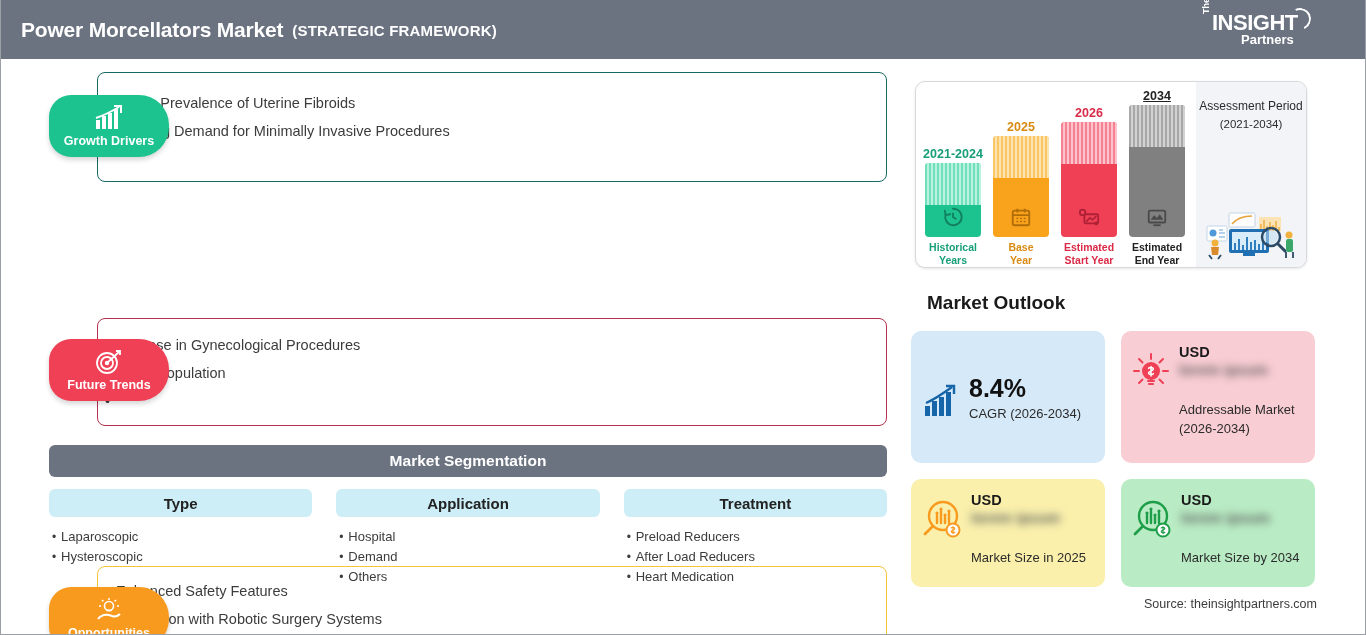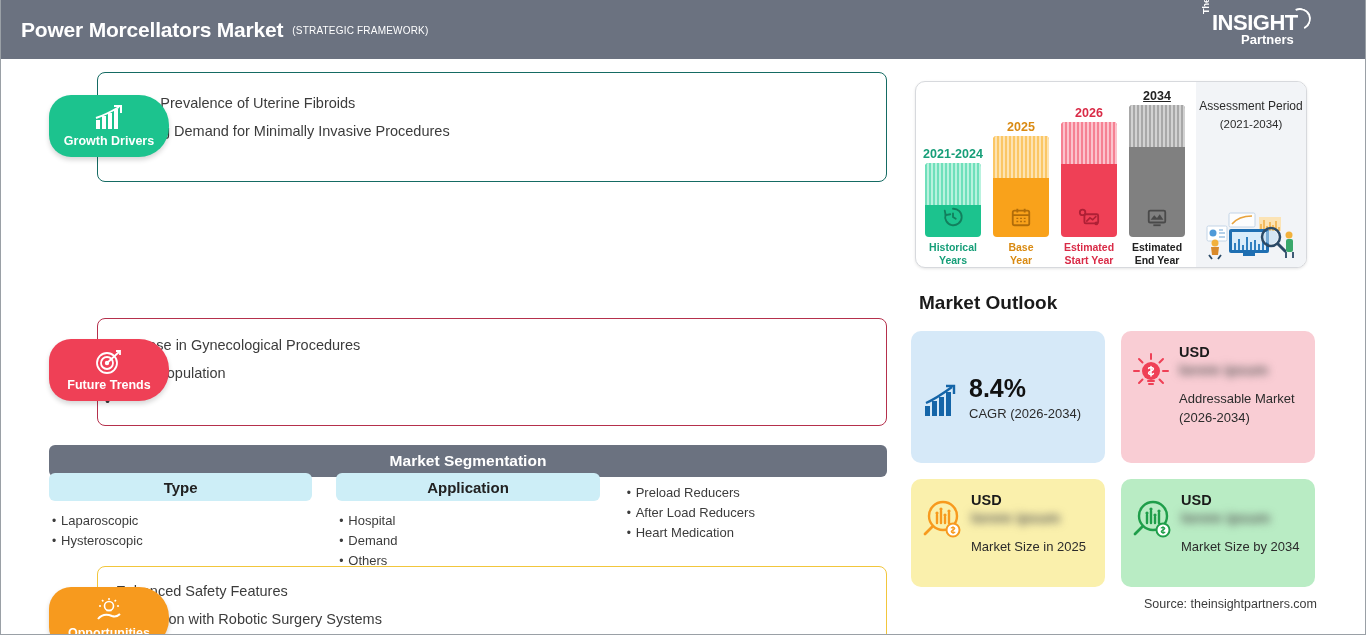--- a/index.html
+++ b/index.html
@@ -35,22 +35,22 @@
     margin-left: 20px;
     color: #ffffff;
     font-size: 21px;
     font-weight: bold;
     letter-spacing: -0.2px;
     white-space: nowrap;
   }
   #header-subtitle {
     margin-left: 9px;
     color: #ffffff;
-    font-size: 10px;
-    font-weight: normal;
+    font-size: 15px;
+    font-weight: bold;
     letter-spacing: 0.2px;
     white-space: nowrap;
     position: relative;
     top: 1px;
   }
   #brand-logo {
     position: absolute;
     right: 56px;
     top: 8px;
     width: 110px;
@@ -184,21 +184,21 @@
     border-radius: 6px;
     color: #ffffff;
     font-size: 15.5px;
     font-weight: bold;
     display: flex;
     align-items: center;
     justify-content: center;
   }
   #seg-cols {
     position: absolute;
-    left: 48px; top: 414px;
+    left: 48px; top: 430px;
     width: 838px; height: 140px;
     display: flex;
     gap: 24px;
     justify-content: space-between;
   }
   .seg-col { width: 264px; }
   .seg-col-head {
     height: 28px;
     background: #cdeef7;
     border-radius: 6px;
@@ -310,21 +310,21 @@
   }
   #assessment-illustration {
     position: absolute;
     left: 3px; bottom: 6px;
     width: 104px; height: 62px;
   }
 
   
   #outlook-title {
     position: absolute;
-    left: 18px; top: 233px;
+    left: 26px; top: 233px;
     font-size: 19px;
     font-weight: bold;
     color: #1a1a1a;
   }
   .outlook-card {
     position: absolute;
     border-radius: 10px;
     display: flex;
     align-items: flex-start;
     padding: 12px 10px 10px 10px;
@@ -341,21 +341,21 @@
     margin-top: 3px;
     font-size: 15px;
     font-weight: bold;
     color: #5a5a5a;
     filter: blur(4px);
     line-height: 18px;
     user-select: none;
     white-space: nowrap;
   }
   .oc-caption {
-    margin-top: 10px;
+    margin-top: 21px;
     font-size: 13px;
     color: #2b2b2b;
     line-height: 19px;
   }
   .oc-big {
     font-size: 25px;
     font-weight: bold;
     color: #111111;
     line-height: 28px;
   }
@@ -515,20 +515,23 @@
             <span>Demand</span>
           </div>
           <div class="seg-item">
             <span class="dot">•</span>
             <span>Others</span>
           </div>
         </div>
       </div>
 
       <div class="seg-col">
+        <div class="seg-col-head">
+          <span>Treatment</span>
+        </div>
         <div class="seg-list">
           <div class="seg-item">
             <span class="dot">•</span>
             <span>Preload Reducers</span>
           </div>
           <div class="seg-item">
             <span class="dot">•</span>
             <span>After Load Reducers</span>
           </div>
           <div class="seg-item">

